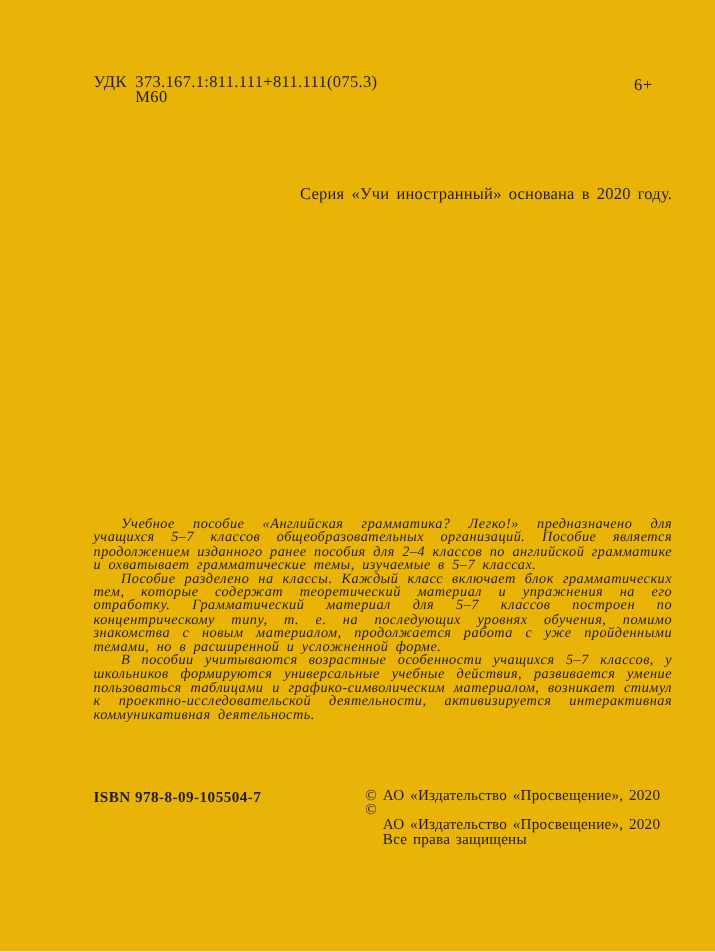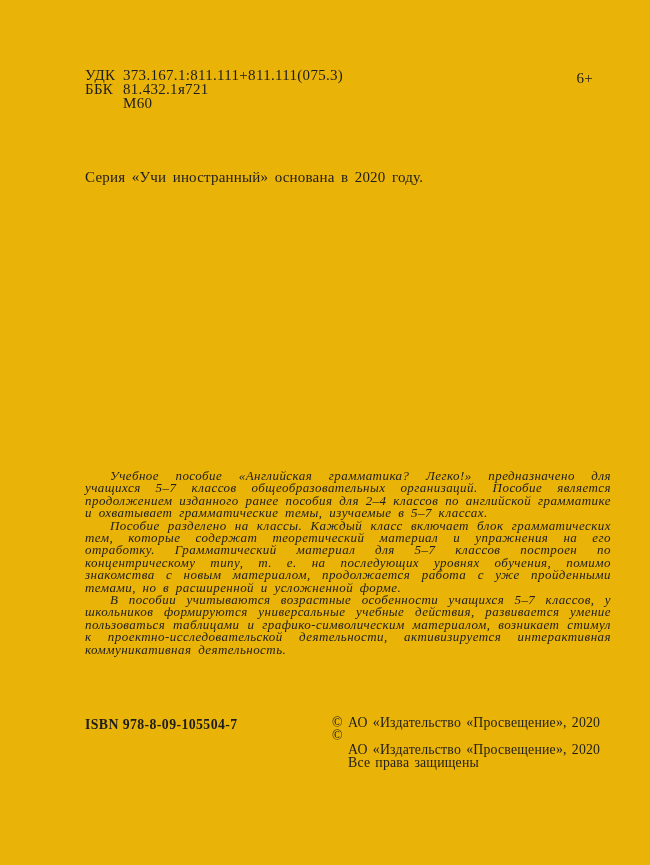--- a/index.html
+++ b/index.html
@@ -33,21 +33,21 @@
     font-size: 15px;
     letter-spacing: 0.3px;
   }
 
   
   .series {
     position: absolute;
     left: 85px;
     top: 169px;
     width: 526px;
-    text-align: left;
+    text-align: right;
     font-size: 15px;
     word-spacing: 2.5px;
     letter-spacing: 0.2px;
   }
 
   
   .annotation {
     position: absolute;
     left: 85px;
     top: 470px;
@@ -91,24 +91,20 @@
 <body>
 
 <div class="page">
 
   <div class="meta">
     <div class="meta-row">
       <span class="meta-label">УДК</span>
       <span class="meta-value">373.167.1:811.111+811.111(075.3)</span>
     </div>
     <div class="meta-row">
-      <span class="meta-label">ББК</span>
-      <span class="meta-value">81.432.1я721</span>
-    </div>
-    <div class="meta-row">
       <span class="meta-label"></span>
       <span class="meta-value">М60</span>
     </div>
   </div>
 
   <div class="age">6+</div>
 
   <div class="series">Серия «Учи иностранный» основана в 2020 году.</div>
 
   <div class="annotation">

